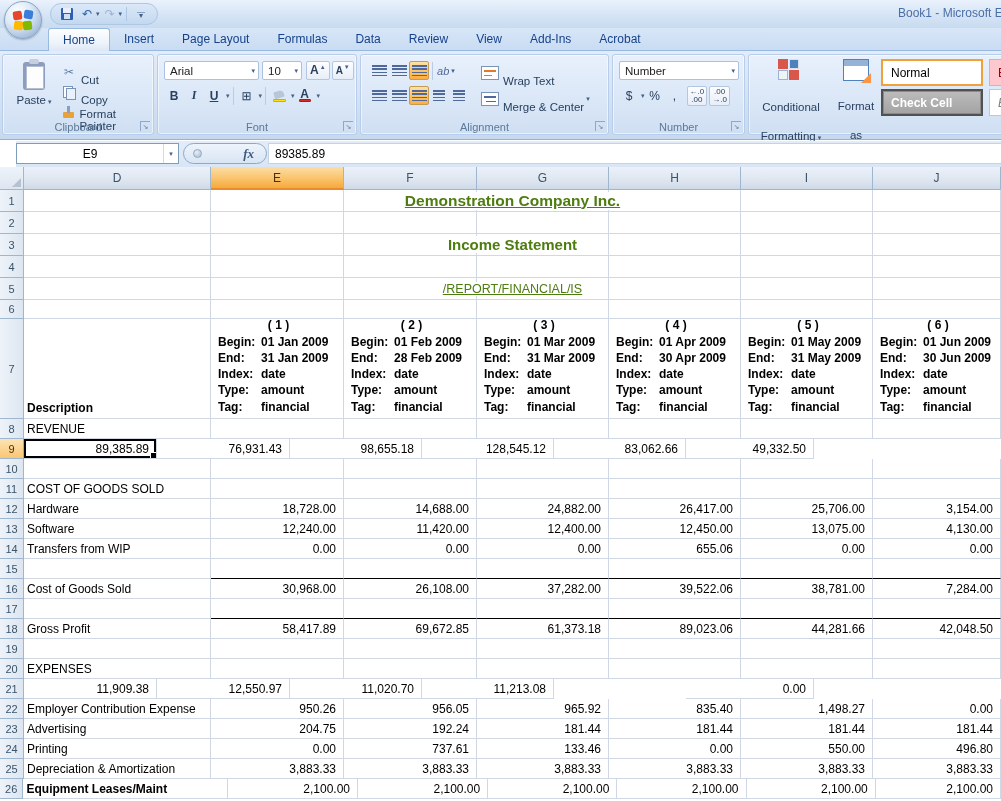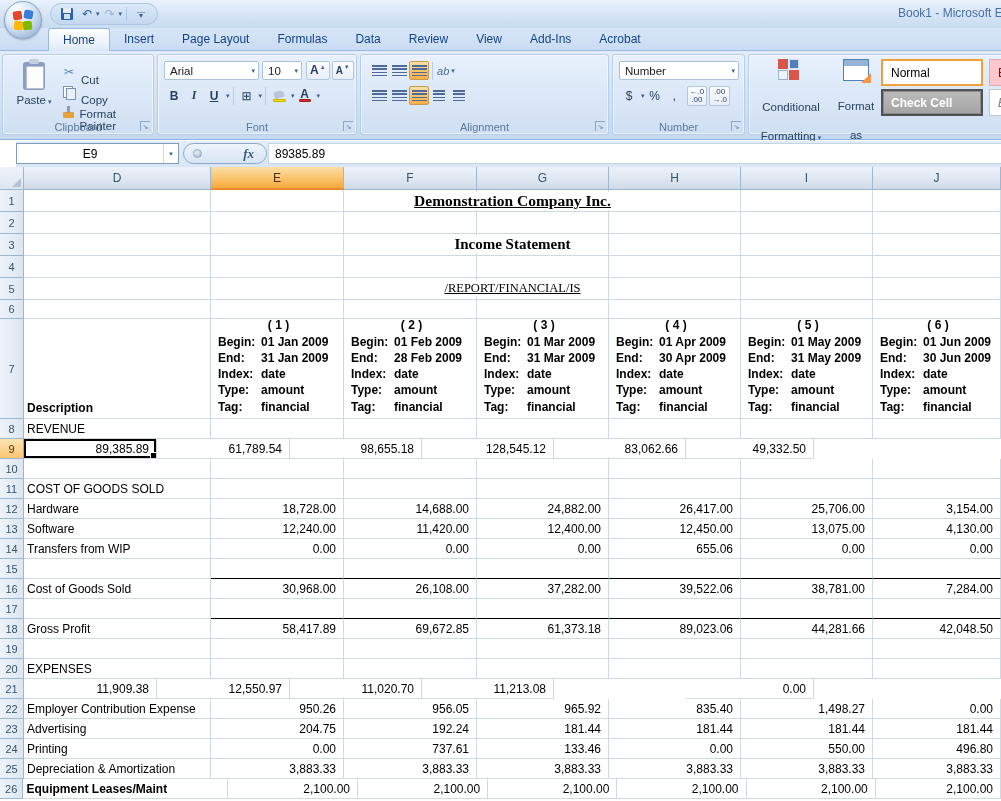--- a/index.html
+++ b/index.html
@@ -187,21 +187,21 @@
   .cell{border-right:1px solid #d0d7e5;border-bottom:1px solid #d0d7e5;background:#fff;overflow:hidden;}
   .lcell{padding:3px 0 0 3px;font-size:12px;white-space:nowrap;color:#000;}
   .vcell{text-align:right;padding:3px 7px 0 0;font-size:12px;color:#000;}
   .desccell{display:flex;align-items:flex-end;padding:0 3px 3px 3px;font-weight:bold;font-size:12px;color:#000;}
   .pcell{display:flex;flex-direction:column;justify-content:flex-end;
     padding:0 4px 3px 7px;font-weight:bold;font-size:12px;line-height:16.3px;color:#000;}
   .pnum{text-align:center;}
   .pl{display:inline-block;width:43px;}
   .bannertext{position:absolute;left:24px;right:0;top:0;bottom:1px;display:flex;
     align-items:center;justify-content:center;pointer-events:none;}
-  .bannertext span{background:#fff;padding:0 10px;white-space:nowrap;color:#000000;font-family:Liberation Serif, serif;}
+  .bannertext span{background:#fff;padding:0 10px;white-space:nowrap;color:#4d7c0f;}
   .b-title{font-weight:bold;font-size:15.5px;text-decoration:underline;}
   .b-subtitle{font-weight:bold;font-size:15px;}
   .b-report{font-size:12.5px;text-decoration:underline;}
   .sel{position:relative;box-shadow:inset 0 0 0 2px #000;z-index:2;}
   .sel::after{content:"";position:absolute;right:-1px;bottom:-1px;width:5px;height:5px;
     background:#000;border:1px solid #fff;}
 </style>
 </head>
 <body>
 
@@ -346,20 +346,31 @@
         <span class="sbtn on">
             <span class="li"></span>
           </span>
         <span class="sbtn">
             <span class="li" style="width:12px"></span>
           </span>
         <span class="sbtn">
             <span class="li" style="width:12px"></span>
           </span>
       </div>
+      <div class="wrapcol">
+        <div class="wrow">
+          <span class="wic"></span>
+          <span class="rlabel">Wrap Text</span>
+        </div>
+        <div class="wrow">
+          <span class="wic mic"></span>
+          <span class="rlabel">Merge &amp; Center</span>
+          <span class="drop">▾</span>
+        </div>
+      </div>
       <div class="glabel">Alignment</div>
       <span class="dlg">↘</span>
     </div>
 
     <div class="rgroup g-num">
       <div class="combo nr1">
         <span>Number</span>
           <span class="drop">▾</span>
       </div>
       <div class="nr2">
@@ -557,21 +568,21 @@
         <div class="cell vcell" style="width: 133px;"></div>
         <div class="cell vcell" style="width: 133px;"></div>
         <div class="cell vcell" style="width: 132px;"></div>
         <div class="cell vcell" style="width: 132px;"></div>
         <div class="cell vcell" style="width: 132px;"></div>
         <div class="cell vcell" style="width: 128px;"></div>
       </div>
       <div class="grow" style="height: 20px;">
         <div class="rh rhsel">9</div>
         <div class="cell vcell sel" style="width: 133px;">89,385.89</div>
-        <div class="cell vcell" style="width: 133px;">61,789.54</div>
+        <div class="cell vcell" style="width: 133px;">76,931.43</div>
         <div class="cell vcell" style="width: 132px;">98,655.18</div>
         <div class="cell vcell" style="width: 132px;">128,545.12</div>
         <div class="cell vcell" style="width: 132px;">83,062.66</div>
         <div class="cell vcell" style="width: 128px;">49,332.50</div>
       </div>
       <div class="grow" style="height: 20px;">
         <div class="rh">10</div>
         <div class="cell lcell" style="width: 187px;"></div>
         <div class="cell vcell" style="width: 133px;"></div>
         <div class="cell vcell" style="width: 133px;"></div>

